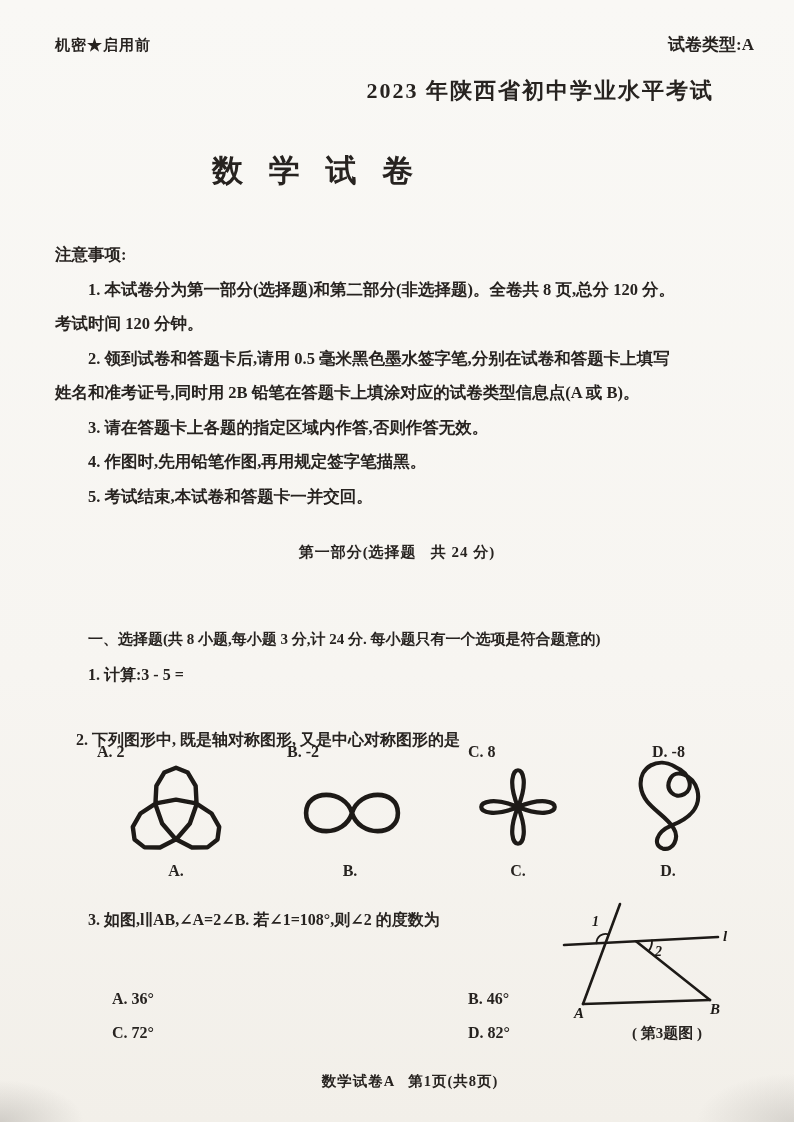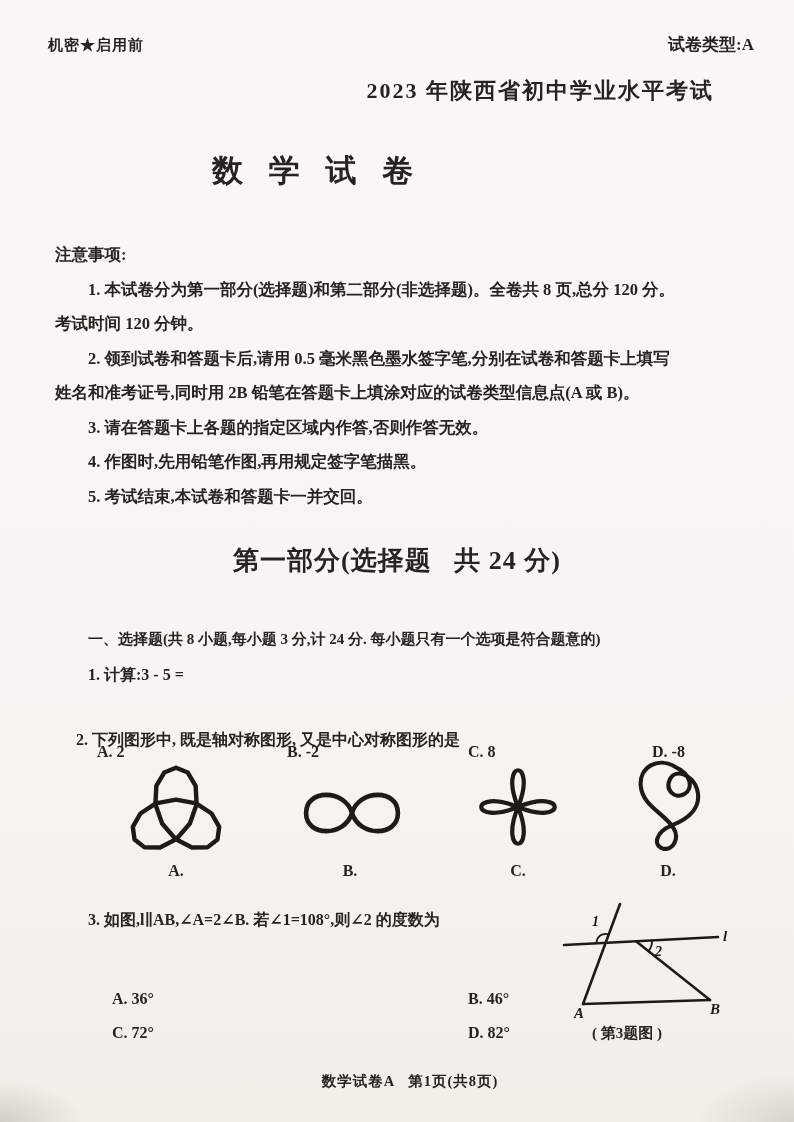--- a/index.html
+++ b/index.html
@@ -17,37 +17,37 @@
     color:#272320;
   }
   .abs{position:absolute;white-space:pre;font-weight:700;}
   .hdr{font-size:15px;letter-spacing:1px;}
   .hdr-r{font-size:17px;}
   .title1{width:714px;text-align:right;font-size:22px;letter-spacing:2px;}
   .title2{width:634px;text-align:center;font-size:31px;letter-spacing:9px;}
   .notice{position:absolute;left:55px;top:238px;width:692px;font-weight:700;font-size:16.5px;}
   .notice div{line-height:34.5px;white-space:pre-wrap;}
   .ind{padding-left:2em;}
-  .section-title{width:794px;text-align:center;font-size:26px;letter-spacing:1px;}
+  .section-title{width:794px;text-align:center;font-size:15px;letter-spacing:1px;}
   .qintro{font-size:15px;}
   .qstem{font-size:16px;}
   .qopt{font-size:16px;margin-top:46px;}
   .figlabel{width:44px;text-align:center;font-size:16px;}
-  .figcap{width:150px;text-align:left;font-size:15px;}
+  .figcap{width:150px;text-align:center;font-size:15px;}
   .footer{width:794px;text-align:center;font-size:14.5px;letter-spacing:1px;}
   svg{position:absolute;overflow:visible;}
   .stroke{fill:none;stroke:#1d1a17;stroke-linecap:round;stroke-linejoin:round;}
   .svgtxt{font-family:"Liberation Serif","DejaVu Serif",serif;font-style:italic;font-weight:700;fill:#1d1a17;}
 </style>
 </head>
 <body>
 
 <div class="page">
 
-  <div class="abs hdr" style="left:48px;top:36px;">机密★启用前</div>
+  <div class="abs hdr" style="left:55px;top:36px;">机密★启用前</div>
   <div class="abs hdr-r" style="right:40px;top:33px;">试卷类型:A</div>
 
   <div class="abs title1" style="left:0;top:76px;">2023 年陕西省初中学业水平考试</div>
   <div class="abs title2" style="left:0;top:150px;">数 学 试 卷</div>
 
   <div class="notice">
     <div>注意事项:</div>
     <div class="ind">1. 本试卷分为第一部分(选择题)和第二部分(非选择题)。全卷共 8 页,总分 120 分。</div>
     <div>考试时间 120 分钟。</div>
     <div class="ind">2. 领到试卷和答题卡后,请用 0.5 毫米黑色墨水签字笔,分别在试卷和答题卡上填写</div>

